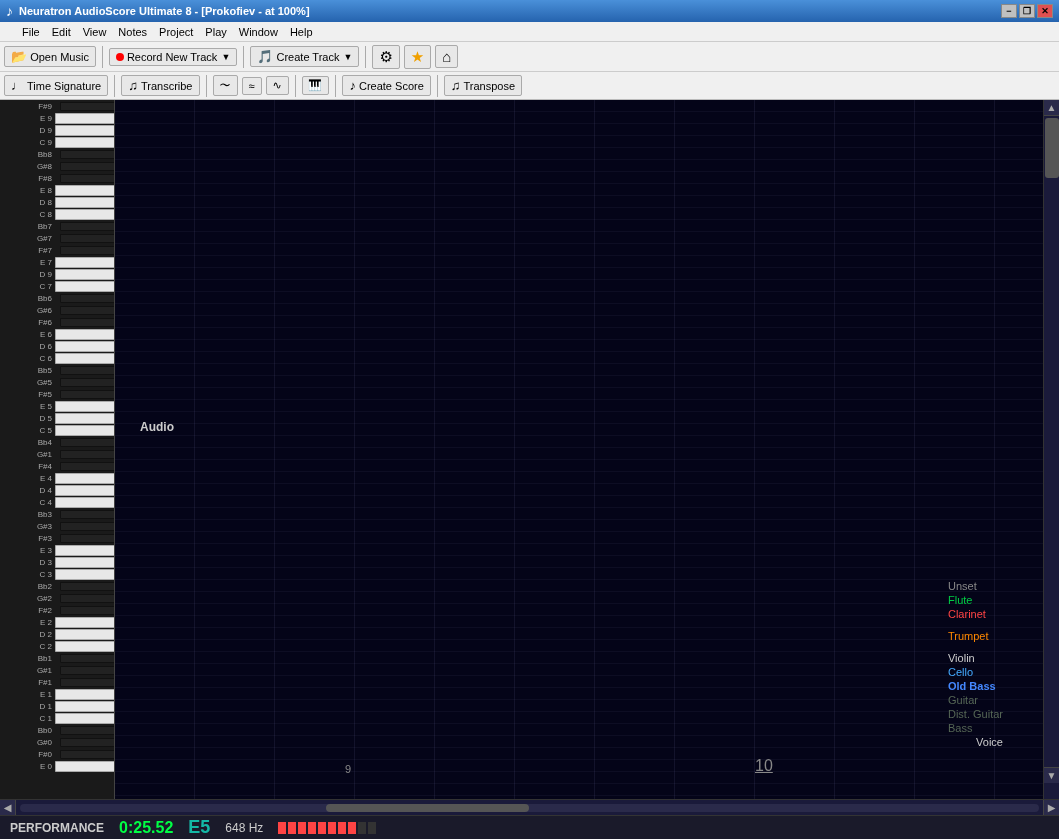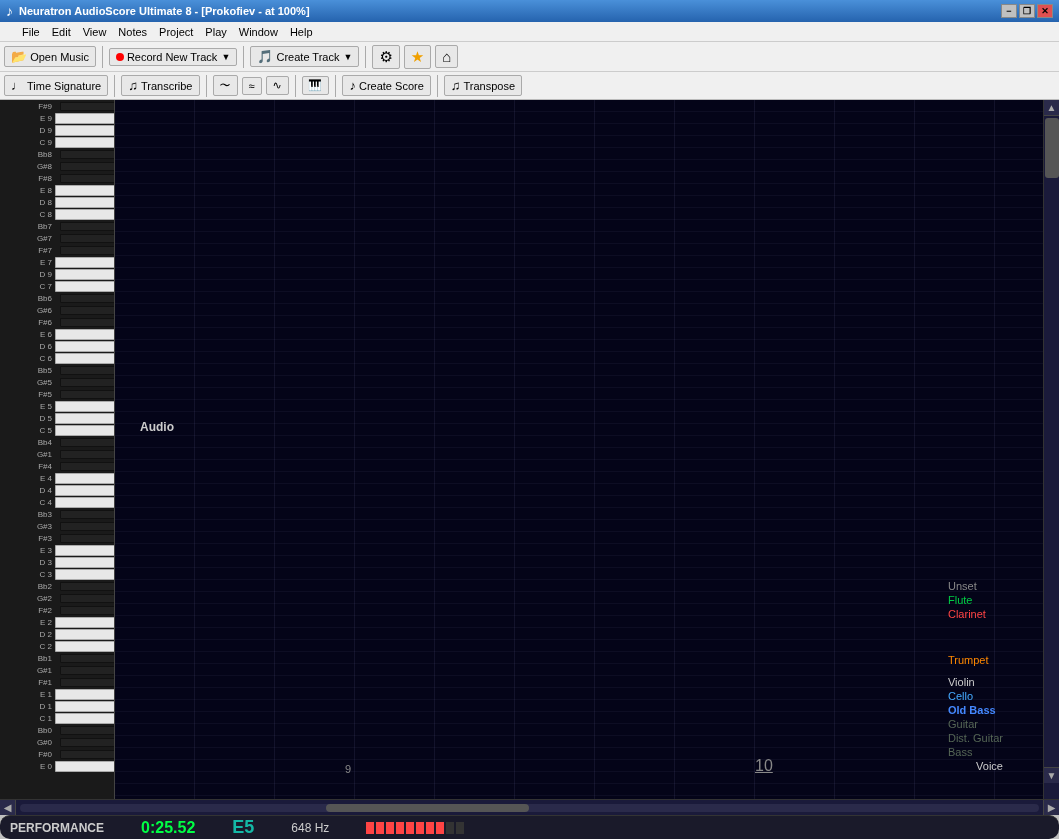--- a/index.html
+++ b/index.html
@@ -162,21 +162,21 @@
       top: 480px;
       display: flex;
       flex-direction: column;
       gap: 2px;
       font-size: 11px;
       pointer-events: none;
     }
     .legend-item { color: #888; }
     .legend-flute { color: #00cc44; }
     .legend-clarinet { color: #ff4444; }
-    .legend-trumpet { color: #ff8800; margin-top: 24px; }
+    .legend-trumpet { color: #ff8800; }
     .legend-violin { color: #cccccc; }
     .legend-cello { color: #44aaff; }
     .legend-old-bass { color: #4488ff; font-weight: bold; }
     .legend-guitar { color: #556655; }
     .legend-dist-guitar { color: #556655; }
     .legend-bass { color: #556655; }
     .legend-voice { color: #cccccc; text-align: right; }
 
     
     #track-info {
@@ -200,25 +200,24 @@
       position: relative;
     }
 
     
     #statusbar {
       height: 24px;
       background: #1a1a2a;
       display: flex;
       align-items: center;
       padding: 0 10px;
-      gap: 37px;
+      gap: 15px;
       border-top: 1px solid #333;
       color: #ccc;
       font-size: 12px;
-      border-radius: 10px;
     }
     .status-performance { color: #cccccc; font-weight: bold; font-size: 12px; }
     .status-time { color: #00ff44; font-size: 16px; font-weight: bold; }
     .status-note { color: #14b8a6; font-size: 18px; font-weight: bold; }
     .status-hz { color: #cccccc; font-size: 12px; }
     .status-meter {
       display: flex; gap: 2px; align-items: center;
     }
     .meter-bar {
       width: 8px; height: 12px;

